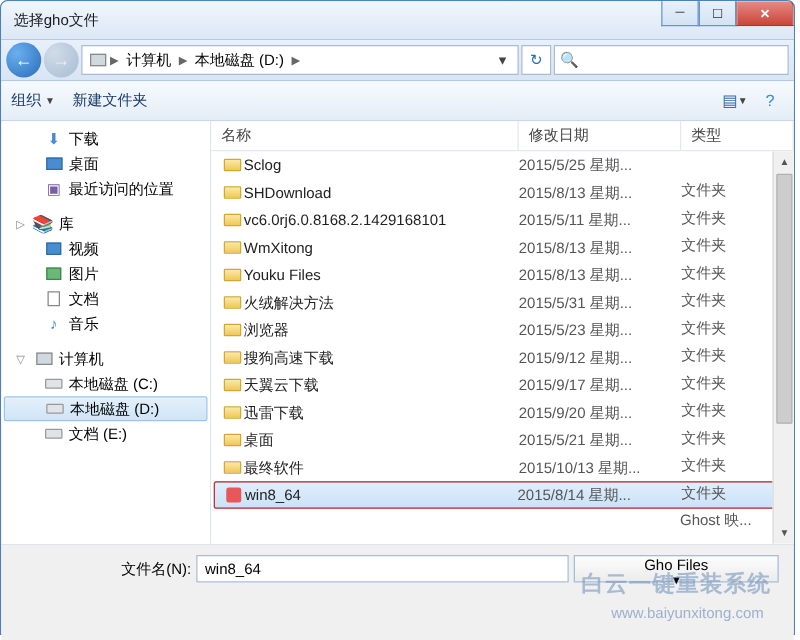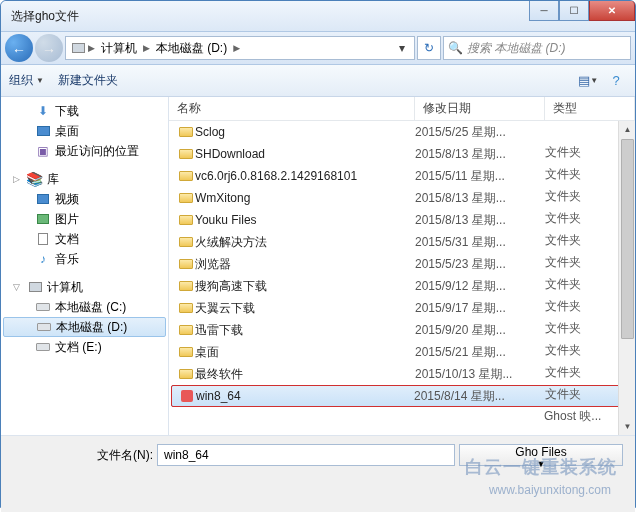--- a/index.html
+++ b/index.html
@@ -112,21 +112,20 @@
       <span class="bc-arrow">▶</span>
       <span class="bc-seg">计算机</span>
       <span class="bc-arrow">▶</span>
       <span class="bc-seg">本地磁盘 (D:)</span>
       <span class="bc-arrow">▶</span>
       <span class="bc-drop" style="margin-left:auto">▾</span>
     </div>
     <div class="refresh-box">↻</div>
     <div class="search-box">
       <span class="sicon">🔍</span>
-      <span>搜索 本地磁盘 (D:)</span>
     </div>
   </div>
 
   <div class="toolbar">
     <div class="tool-item">
       <span>组织</span>
       <span class="tool-drop">▼</span>
     </div>
     <div class="tool-item">
       <span>新建文件夹</span>

